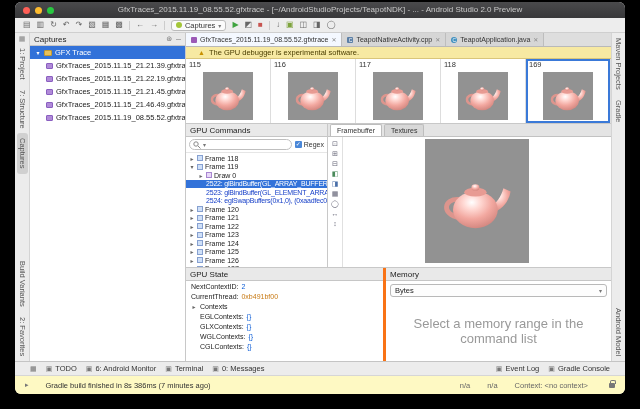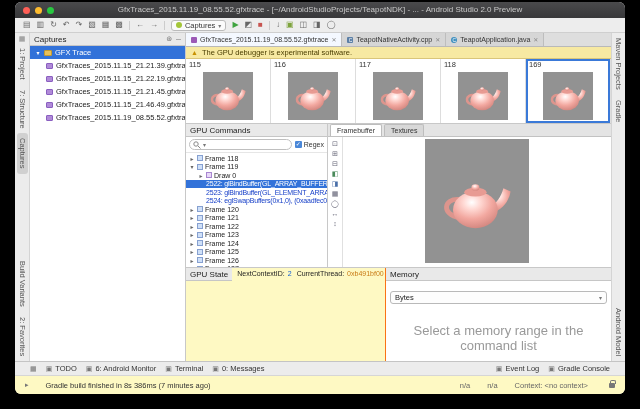--- a/index.html
+++ b/index.html
@@ -40,21 +40,21 @@
 .tarr{font-size:6px;color:#666;width:6px;text-align:center;flex:none}
 .crow.sel .tarr{color:#fff}
 
 .center{flex:1;display:flex;flex-direction:column;min-width:0}
 .tabsrow{height:14px;background:#dedede;border-bottom:1px solid #b9b9b9;display:flex;align-items:flex-end}
 .etab{height:13px;display:flex;align-items:center;gap:3px;padding:0 5px;font-size:7px;color:#333;border-right:1px solid #bdbdbd;background:#d6d6d6;white-space:nowrap;overflow:hidden}
 .etab.active{background:#f4f8ff}
 .ticon{width:6px;height:6px;flex:none;border-radius:1px;font-size:5px;line-height:6px;text-align:center;color:#fff}
 .ticon.gfx{background:#9b59b6}.ticon.cpp{background:#5b7fa6}.ticon.java{background:#3f8fbf;border-radius:50%}
 .closex{font-size:6px;color:#888}
-.banner{height:12px;background:#f7e9a2;border-bottom:1px solid #d9c57a;display:flex;align-items:center;gap:4px;padding:0 5px;font-size:7.5px;color:#4a3d00}
+.banner{height:12px;background:#f7e9a2;border-bottom:1px solid #d9c57a;display:flex;align-items:center;gap:4px;padding:0 12px;font-size:7.5px;color:#4a3d00}
 .warnic{color:#c89000;font-size:7px;line-height:1}
 
 .filmstrip{height:65px;background:#fff;border-bottom:1px solid #c8c8c8;display:flex;overflow:hidden}
 .cell{width:85px;position:relative;border-right:1px solid #ddd;flex:none}
 .fnum{position:absolute;top:1px;left:3px;font-size:7.5px;color:#333}
 .thumb{position:absolute;left:50%;top:13px;transform:translateX(-50%);width:50px;height:48px;background:#929292;display:flex;align-items:center;justify-content:center;overflow:hidden}
 .cell.selected{box-shadow:inset 0 0 0 2px #3a79d8}
 
 .uprow{height:144px;display:flex;border-bottom:1px solid #c8c8c8}
 .cmdpanel{width:142px;border-right:1px solid #c8c8c8;background:#fff;display:flex;flex-direction:column;min-width:0}
@@ -76,26 +76,26 @@
 .fbtab{height:12px;padding:0 6px;font-size:7px;color:#333;display:flex;align-items:center;border:1px solid #bdbdbd;border-bottom:none;background:#d8d8d8;border-radius:2px 2px 0 0;margin-right:2px}
 .fbtab.active{background:#fff}
 .fbbody{flex:1;display:flex;min-height:0}
 .fbtools{width:15px;border-right:1px solid #e0e0e0;display:flex;flex-direction:column;align-items:center;padding-top:3px;gap:3px;flex:none}
 .fbti{font-size:7px;line-height:1;color:#667}
 .fbti.c1{color:#4a8a5a}.fbti.c2{color:#4a6fa8}
 .fbview{flex:1;display:flex;justify-content:center;overflow:hidden}
 .fbimg{width:104px;height:124px;background:#929292;margin-top:2px;display:flex;align-items:center;justify-content:center}
 
 .lorow{flex:1;display:flex;min-height:0}
-.statepanel{width:200px;border-right:1px solid #f97316;background:#fef9c3;display:flex;flex-direction:row}
+.statepanel{width:200px;border-right:3px solid #f97316;background:#ffffff;display:flex;flex-direction:column}
 .srow{height:10px;display:flex;align-items:center;gap:3px;padding-left:5px;font-size:7px;color:#222;white-space:nowrap}
 .srow.indent{padding-left:14px}
 .v.num{color:#0b5cd6}.v.addr{color:#c87a14}.v.obj{color:#0b5cd6}
 .mempanel{flex:1;background:#fff;display:flex;flex-direction:column;min-width:0}
-.combo{margin:10px 4px;height:13px;border:1px solid #b9b9b9;border-radius:3px;background:#fdfdfd;display:flex;align-items:center;padding:0 4px;font-size:7.5px;color:#222;justify-content:space-between;flex:none}
+.combo{margin:3px 4px;height:13px;border:1px solid #b9b9b9;border-radius:3px;background:#fdfdfd;display:flex;align-items:center;padding:0 4px;font-size:7.5px;color:#222;justify-content:space-between;flex:none}
 .memmsg{flex:1;display:flex;align-items:center;justify-content:center;font-size:13px;color:#999;text-align:center;padding:0 10px}
 
 .statusrow{height:14px;background:#ececec;border-top:1px solid #c4c4c4;display:flex;align-items:center;gap:9px;padding:0 15px;font-size:7.5px;color:#333}
 .sbitem{display:flex;align-items:center;gap:3px;white-space:nowrap}
 .sic{font-size:7px;color:#777}
 .spacer{flex:1}
 .bottomrow{height:19px;background:#fef9c3;border-top:1px solid #d6d6d6;display:flex;align-items:center;padding:0 10px;font-size:7.5px;color:#333;gap:17px}
 .dim{color:#666}
 .lock{width:6px;height:5px;background:#777;border-radius:1px;position:relative;margin-left:4px;flex:none}
 .lock:before{content:"";position:absolute;top:-3px;left:1px;width:4px;height:3px;border:1px solid #777;border-bottom:none;border-radius:2px 2px 0 0}

